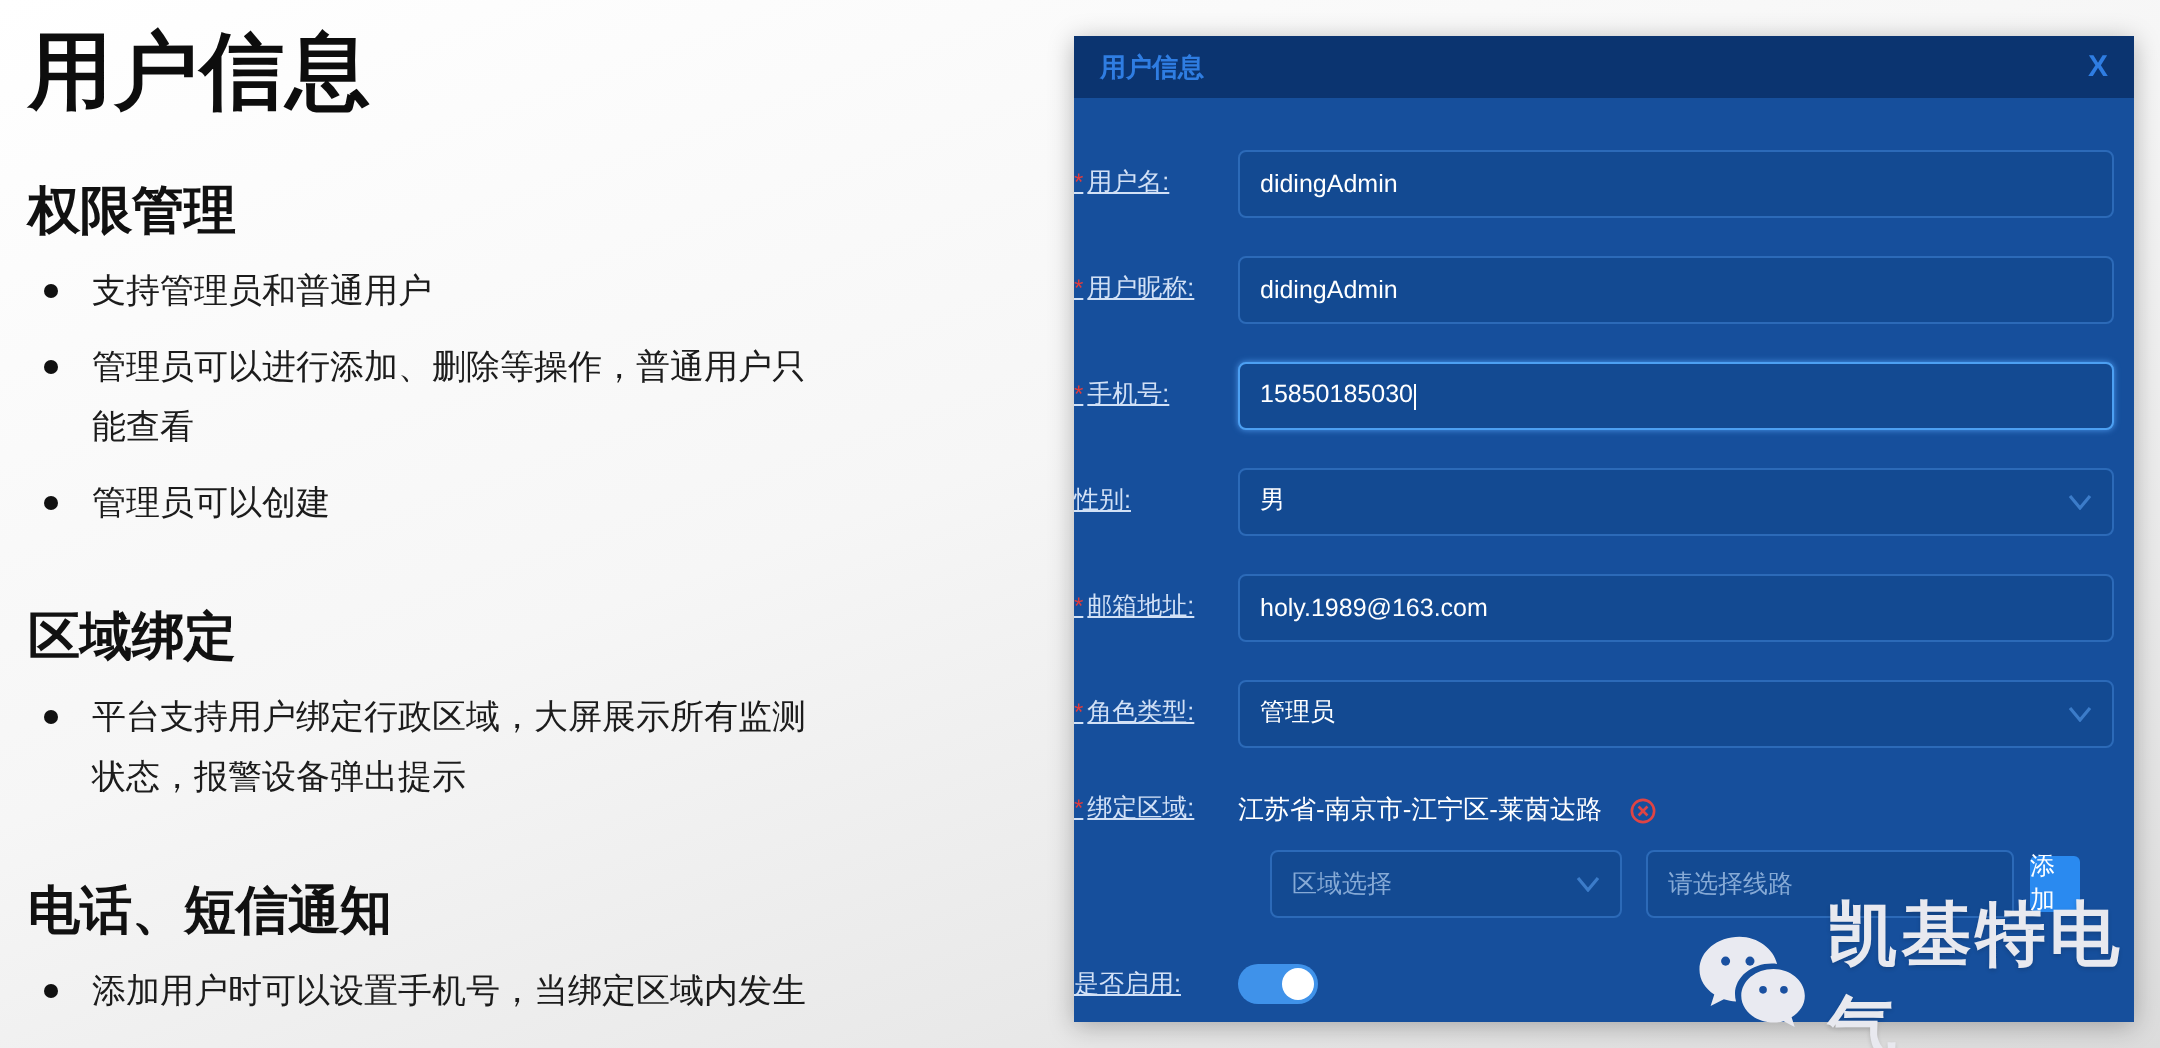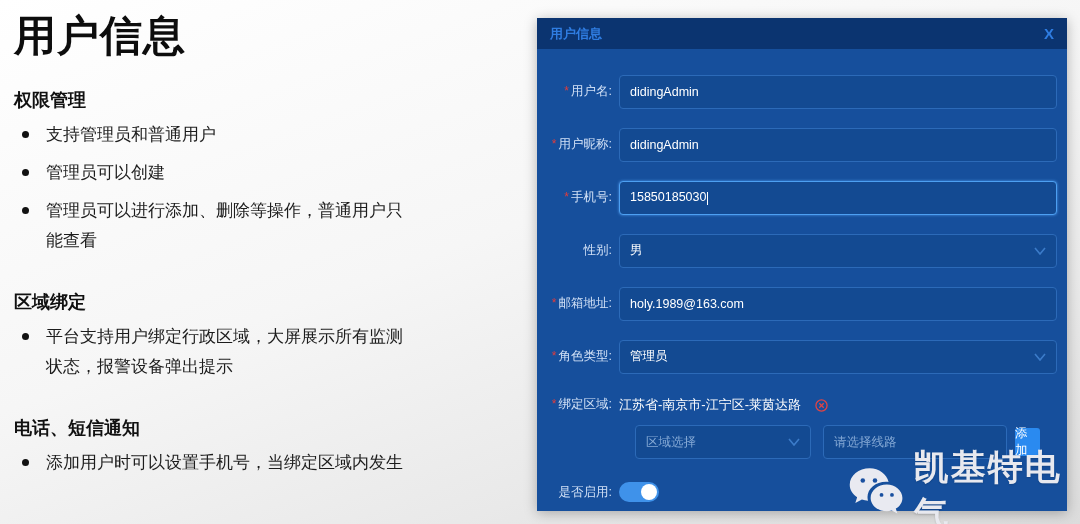--- a/index.html
+++ b/index.html
@@ -7,42 +7,42 @@
   body {
     position:relative;
     font-family:"Liberation Sans", sans-serif;
     background:linear-gradient(160deg,#ffffff 0%,#f6f6f6 45%,#e9e9e9 75%,#dcdcdc 100%);
   }
 
   
   .left-col { position:absolute; left:14px; top:8px; width:470px; }
   .left-title { font-size:42px; font-weight:700; color:#0d0d0d; letter-spacing:1px; }
   .section { margin-top:24px; }
-  .section-heading { font-size:18px; font-weight:700; color:#111; }
+  .section-heading { font-size:26px; font-weight:700; color:#111; }
   .bullets { margin-top:6px; }
   .bullet { display:flex; margin-top:8px; }
   .dot { flex:none; width:7px; height:7px; border-radius:50%; background:#111; margin:11px 17px 0 8px; }
   .bullet-text { font-size:17px; line-height:30px; color:#1c1c1c; }
   .sec-gap { margin-top:34px; }
 
   
   .modal {
     position:absolute; left:537px; top:18px; width:530px; height:493px;
     background:#164f9c; box-shadow:0 2px 12px rgba(0,0,0,0.28);
   }
   .modal-header {
     height:31px; background:#0b3470; display:flex; align-items:center;
     justify-content:space-between; padding:0 13px;
   }
   .modal-title { color:#2f7de2; font-size:13px; font-weight:700; }
   .modal-close { color:#2f7de2; font-size:15px; font-weight:700; cursor:pointer; line-height:1; }
   .modal-body { padding-top:29px; }
 
   .mrow { display:flex; align-items:center; height:27px; margin-bottom:26px; }
-  .mlabel { flex:none; width:75px; text-align:right; font-size:12.5px; color:#d2e1f6; }
+  .mlabel { flex:none; width:75px; font-size:12.5px; color:#d2e1f6;text-decoration:underline; }
   .req { color:#e03c3c; margin-right:2px; font-size:12px; }
   .ctl {
     margin-left:7px; width:438px; height:27px; border:1px solid #2c6ab8; border-radius:4px;
     background:#134a92; display:flex; align-items:center; padding:16px 10px;
     font-size:12.5px; color:#ffffff;
   }
   .ctl.focused { border-color:#4da0f2; box-shadow:0 0 3px rgba(90,170,255,.8); }
   .ctl.select { justify-content:space-between; }
   .caret-after { position:relative; }
   .caret-after::after { content:""; border-left:1px solid #fff; margin-left:1px; height:13px; display:inline-block; vertical-align:middle; }
@@ -85,28 +85,28 @@
     <div class="bullets">
       <div class="bullet">
         <span class="dot"></span>
         <div class="bullet-text">
           <div>支持管理员和普通用户</div>
         </div>
       </div>
       <div class="bullet">
         <span class="dot"></span>
         <div class="bullet-text">
-          <div>管理员可以创建</div>
-        </div>
-      </div>
-      <div class="bullet">
-        <span class="dot"></span>
-        <div class="bullet-text">
           <div>管理员可以进行添加、删除等操作，普通用户只</div>
           <div>能查看</div>
+        </div>
+      </div>
+      <div class="bullet">
+        <span class="dot"></span>
+        <div class="bullet-text">
+          <div>管理员可以创建</div>
         </div>
       </div>
     </div>
   </div>
 
   <div class="section sec-gap">
     <div class="section-heading">区域绑定</div>
     <div class="bullets">
       <div class="bullet">
         <span class="dot"></span>

